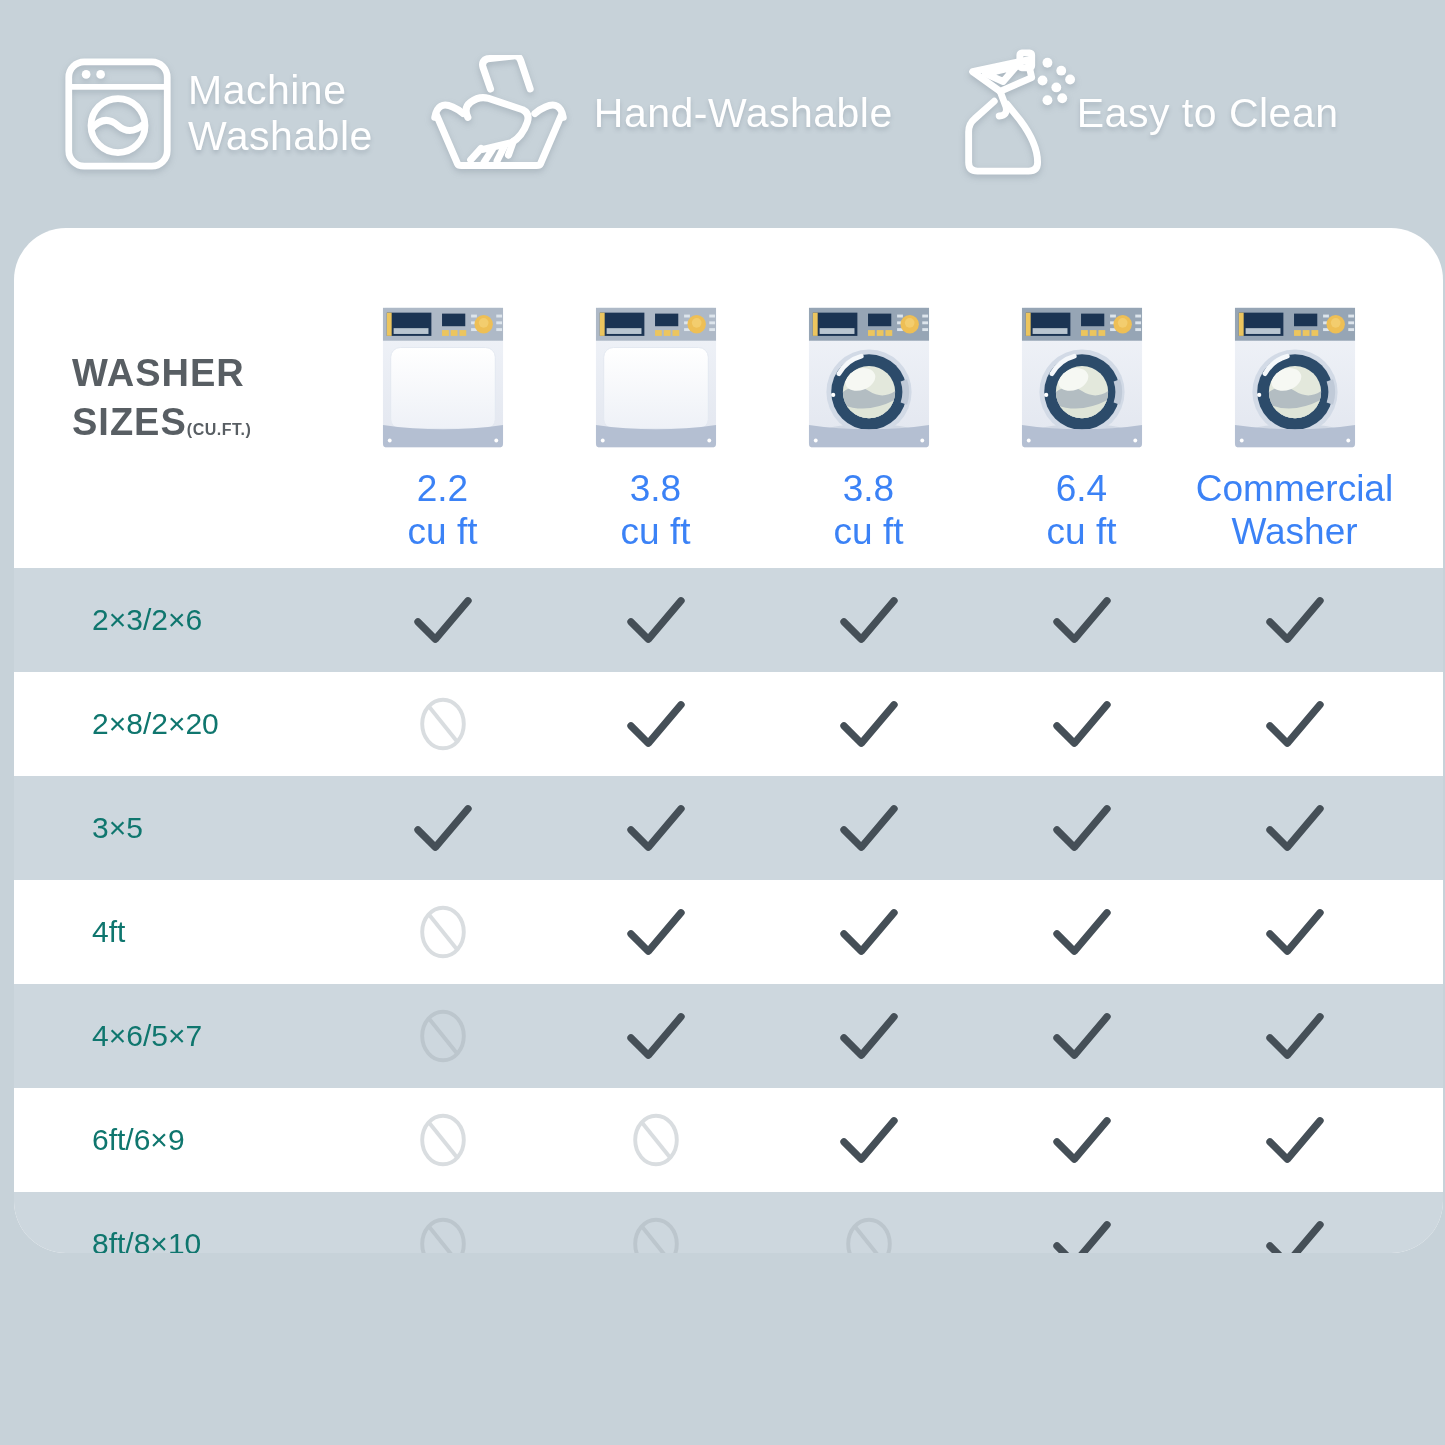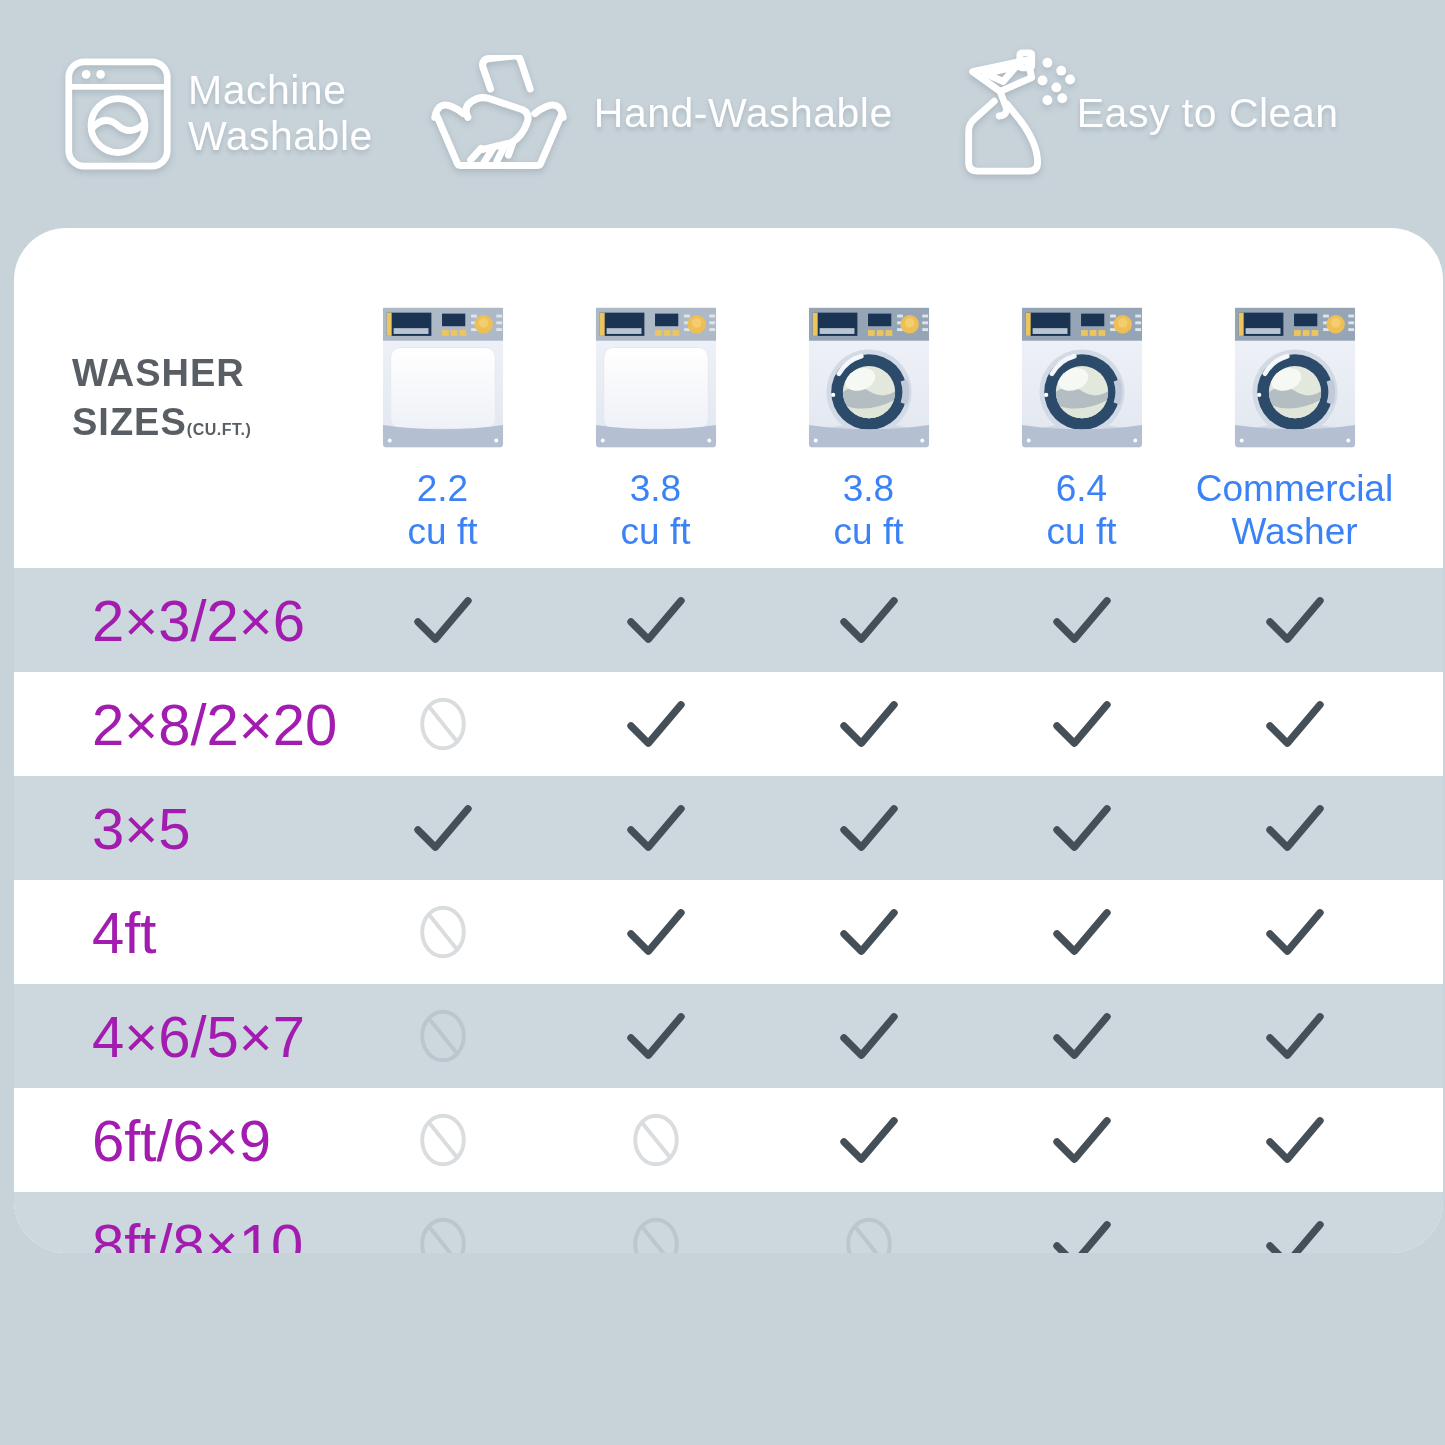--- a/index.html
+++ b/index.html
@@ -24,21 +24,21 @@
   .corner-suffix{font-size:16px;letter-spacing:.5px;}
   .col-header{display:flex;flex-direction:column;align-items:center;justify-content:flex-end;
               padding-bottom:14px;}
   .washer-art{width:124px;height:153px;display:block;}
   .washer-label{margin-top:12px;text-align:center;color:#3b82f6;font-size:37px;line-height:1.18;
                 white-space:nowrap;}
 
   
   .row{height:104px;display:grid;grid-template-columns:322px repeat(5,213px);align-items:center;}
   .row.stripe{background:#cdd7de;}
-  .size-label{padding-left:78px;color:#a21caf;font-size:58px;white-space:nowrap;}
+  .size-label{padding-left:78px;color:#0f766e;font-size:30px;white-space:nowrap;}
   .cell{display:flex;justify-content:center;align-items:center;}
   .check-icon{width:62px;height:54px;color:#454f57;}
   .ban-icon{width:52px;height:60px;color:#d9dde0;}
   .row.stripe .ban-icon{color:#bcc6cd;}
   .defs-holder{position:absolute;width:0;height:0;overflow:hidden;}
 </style>
 </head>
 <body>
 
 <svg class="defs-holder" aria-hidden="true">

